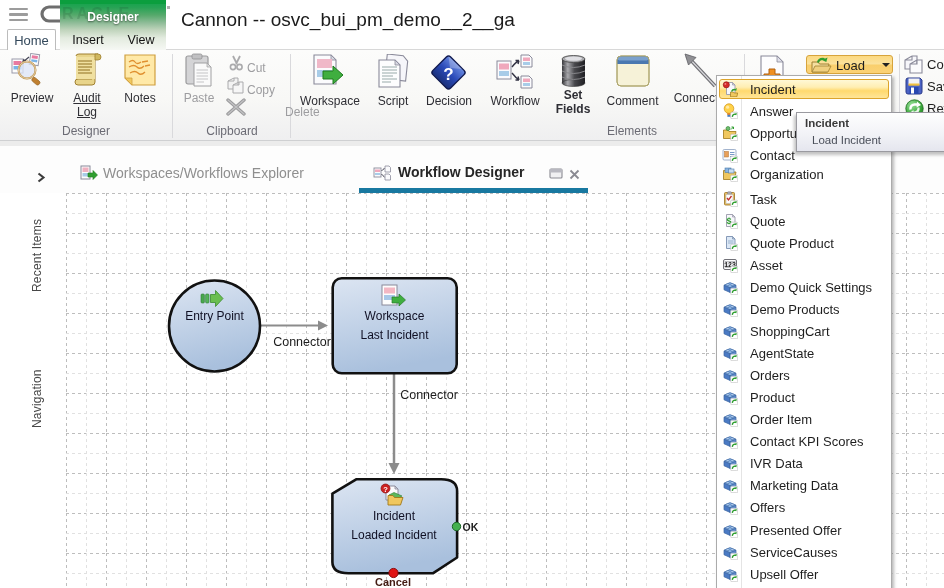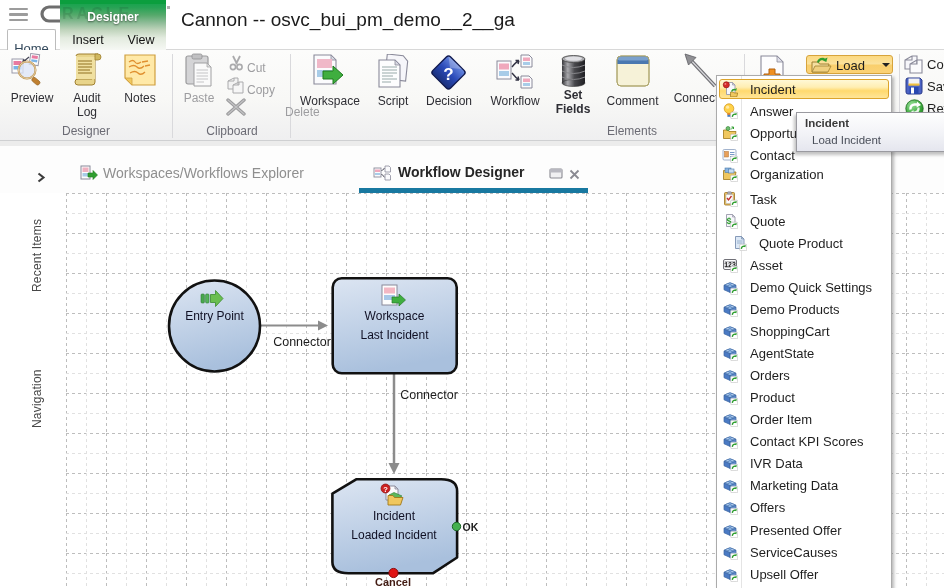--- a/index.html
+++ b/index.html
@@ -35,21 +35,21 @@
     </div>
     <div class="abs" style="left:0;top:10px;width:106px;text-align:center;font-size:12px;font-weight:bold;color:#fff;text-shadow:0 1px 2px rgba(0,0,0,0.5);">Designer</div>
     <div class="abs" style="left:0px;top:33px;width:56px;text-align:center;font-size:12.5px;color:#111;">Insert</div>
     <div class="abs" style="left:56px;top:33px;width:50px;text-align:center;font-size:12.5px;color:#111;">View</div>
   </div>
   <div class="abs" style="left:167px;top:6px;width:3px;height:3px;background:#b0b0b0;"></div>
 
   <div class="abs" style="left:181px;top:9px;font-size:19px;color:#1b1b1b;">Cannon -- osvc_bui_pm_demo__2__ga</div>
 
   <div class="abs" style="left:7px;top:29px;width:49px;height:21px;background:#fff;border:1px solid #bcbcbc;border-bottom:none;border-radius:2px 2px 0 0;box-sizing:border-box;">
-    <div style="text-align:center;font-size:13px;color:#34495c;margin-top:11px;">Home</div>
+    <div style="text-align:center;font-size:13px;color:#34495c;margin-top:3px;">Home</div>
   </div>
 
   <div class="abs" style="left:0;top:50px;width:944px;height:90px;
        background:linear-gradient(180deg,#fcfcfb 0%,#f8f8f6 55%,#efeff0 100%);"></div>
   <div class="abs" style="left:0;top:140px;width:944px;height:1px;background:#cfd0d2;"></div>
   <div class="abs" style="left:0;top:141px;width:944px;height:5px;background:#ececec;"></div>
   <div class="abs" style="left:0;top:146px;width:944px;height:47px;background:#fdfdfd;"></div>
 
   <div class="sep" style="left:172px;top:54px;height:84px;"></div>
   <div class="sep" style="left:290px;top:54px;height:84px;"></div>
@@ -240,21 +240,21 @@
 </svg>
 <svg class="abs" style="left:569px;top:169px;" width="11" height="11" xmlns="http://www.w3.org/2000/svg">
 <path d="M1.5 1.5 L9.5 9.5 M9.5 1.5 L1.5 9.5" stroke="#8a8a92" stroke-width="1.8"></path>
 </svg>
 <svg class="abs" style="left:36px;top:171px;" width="10" height="13" xmlns="http://www.w3.org/2000/svg">
 <path d="M2.5 2.5 L7.5 6.5 L2.5 10.5" stroke="#3c3c3c" stroke-width="2.1" fill="none"></path>
 </svg>
 </div>
 
   <div class="lbl" style="left:1px;top:91px;width:62px;">Preview</div>
-  <div class="lbl" style="left:57px;top:91px;width:60px;">Audit<br>Log</div>
+  <div class="lbl" style="left:57px;top:91px;width:60px;text-decoration:underline;">Audit<br>Log</div>
   <div class="lbl" style="left:110px;top:91px;width:60px;">Notes</div>
   <div class="lbl gray" style="left:169px;top:91px;width:60px;">Paste</div>
   <div class="lbl gray" style="left:247px;top:61px;text-align:left;">Cut</div>
   <div class="lbl gray" style="left:247px;top:83px;text-align:left;">Copy</div>
   <div class="lbl gray" style="left:247px;top:105px;text-align:left;margin-left:38px;">Delete</div>
   <div class="lbl" style="left:295px;top:94px;width:70px;">Workspace</div>
   <div class="lbl" style="left:363px;top:94px;width:60px;">Script</div>
   <div class="lbl" style="left:419px;top:94px;width:60px;">Decision</div>
   <div class="lbl" style="left:485px;top:94px;width:60px;">Workflow</div>
   <div class="lbl" style="left:543px;top:88px;width:60px;font-weight:bold;">Set<br>Fields</div>
@@ -428,21 +428,21 @@
       <div class="abs" style="left:4px;top:3px;width:16px;height:16px;"><svg width="16" height="16" xmlns="http://www.w3.org/2000/svg">
               <path d="M4.5 1.5 L10.5 1.5 L13 4 L13 13.5 L4.5 13.5 Z" fill="#f7f7fb" stroke="#9a9aaa" stroke-width="0.9"></path>
               <path d="M10.5 1.5 L10.5 4 L13 4 Z" fill="#d8d8e2" stroke="#9a9aaa" stroke-width="0.7"></path>
               <text x="7" y="11" font-size="9" font-weight="bold" fill="#2f9e2f" text-anchor="middle" font-family="Liberation Sans">$</text>
               <rect x="8.7" y="9.2" width="7" height="6.5" rx="1" fill="#fff" stroke="#b5b5b5" stroke-width="0.6"></rect>
               <path d="M10.3 13.8 Q10.8 10.8 13.6 11.2" stroke="#2f9e2f" stroke-width="1.3" fill="none"></path>
               <path d="M14.8 9.8 L14.4 12.2 L11.9 11.5 Z" fill="#2f9e2f"></path>
             </svg></div>
       <div class="abs" style="left:32px;top:4px;font-size:13px;color:#1e1e1e;white-space:nowrap;">Quote</div>
     </div>
-<div class="abs" style="left:10px;top:155.8px;width:174px;height:22px;text-decoration:underline;">
+<div class="abs" style="left:1px;top:155.8px;width:174px;height:22px;text-decoration:underline;">
       <div class="abs" style="left:4px;top:3px;width:16px;height:16px;"><svg width="16" height="16" xmlns="http://www.w3.org/2000/svg">
               <path d="M4.5 1.5 L10.5 1.5 L13 4 L13 13.5 L4.5 13.5 Z" fill="#dce8f6" stroke="#7a90b0" stroke-width="0.9"></path>
               <path d="M10.5 1.5 L10.5 4 L13 4 Z" fill="#b8c8dc" stroke="#7a90b0" stroke-width="0.7"></path>
               <line x1="6" y1="6" x2="11.5" y2="6" stroke="#8aa4c4" stroke-width="0.8"></line>
               <line x1="6" y1="8" x2="11.5" y2="8" stroke="#8aa4c4" stroke-width="0.8"></line>
               <rect x="8.7" y="9.2" width="7" height="6.5" rx="1" fill="#fff" stroke="#b5b5b5" stroke-width="0.6"></rect>
               <path d="M10.3 13.8 Q10.8 10.8 13.6 11.2" stroke="#2f9e2f" stroke-width="1.3" fill="none"></path>
               <path d="M14.8 9.8 L14.4 12.2 L11.9 11.5 Z" fill="#2f9e2f"></path>
             </svg></div>
       <div class="abs" style="left:32px;top:4px;font-size:13px;color:#1e1e1e;white-space:nowrap;">Quote Product</div>

